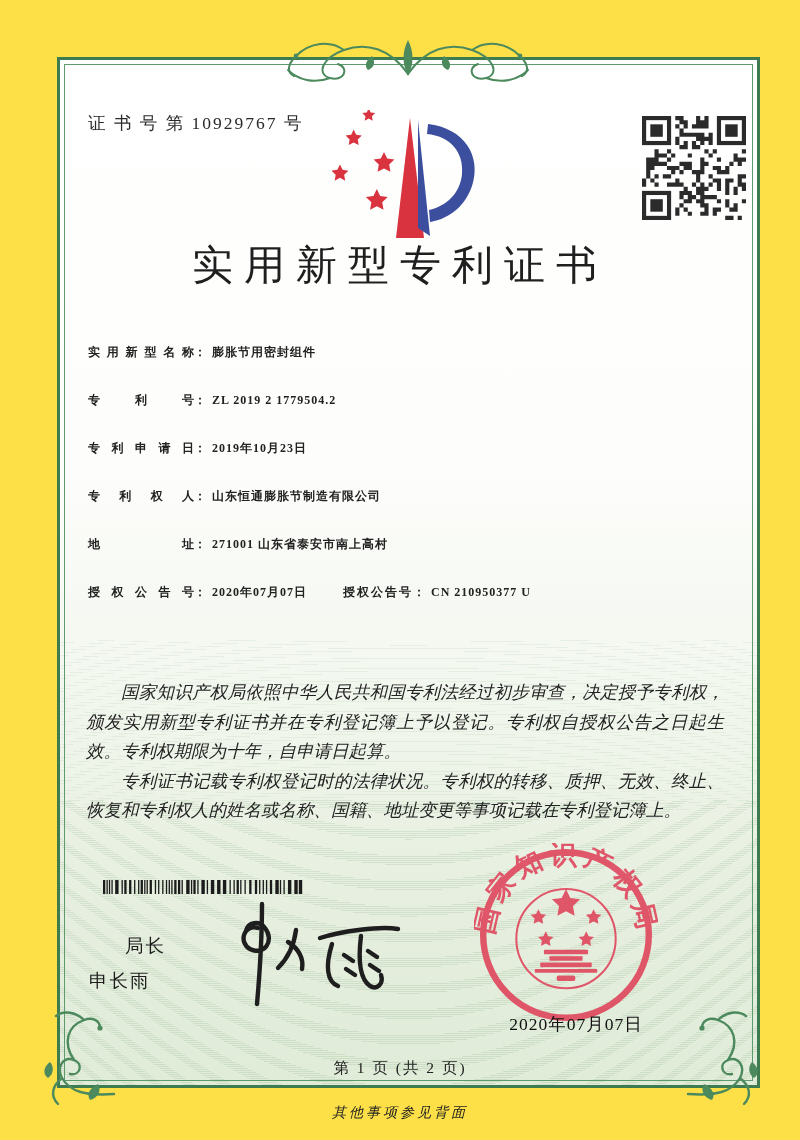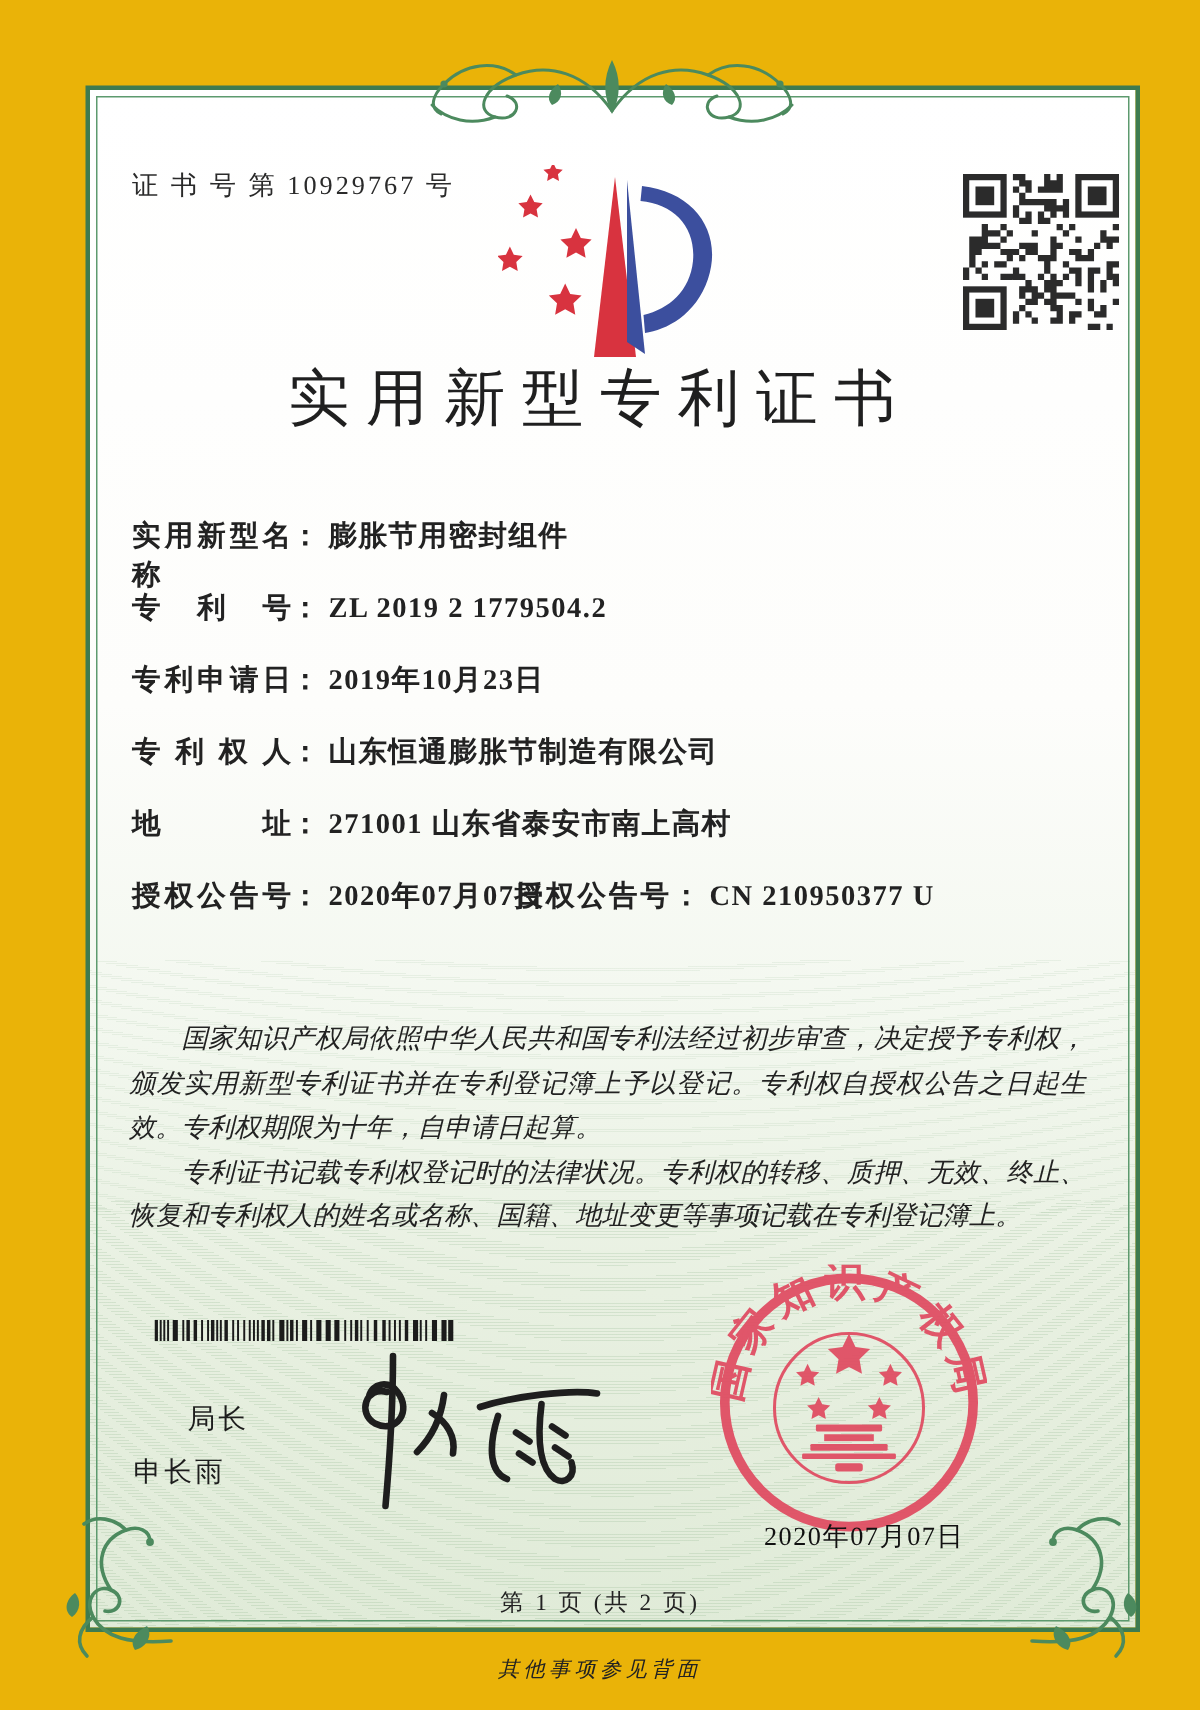--- a/index.html
+++ b/index.html
@@ -1,17 +1,17 @@
 <!DOCTYPE html>
 <html><head>
 <meta charset="utf-8">
 <style>
   html,body{margin:0;padding:0;background:#ffffff;}
   .page{
-    position:relative;width:800px;height:1140px;background:#eab308;overflow:hidden;
+    position:relative;width:800px;height:1140px;background:#fde047;overflow:hidden;
     font-family:"Liberation Serif","DejaVu Serif",serif;color:#1d1d1d;
   }
   
   .frame{
     position:absolute;left:57px;top:57px;width:703px;height:1031px;
     border:3px solid #3e7b50;box-sizing:border-box;
     background:linear-gradient(180deg,#ffffff 0%,#fdfdfb 40%,#f2f7ee 62%,#e8f0e1 78%,#e0ebd8 100%);
   }
   .frame-inner{
     position:absolute;left:4px;top:4px;right:4px;bottom:4px;
@@ -31,21 +31,21 @@
   
   .cert-no{position:absolute;left:88px;top:111px;font-size:17.5px;letter-spacing:2px;color:#2a2a2a;}
   .logo{position:absolute;left:332px;top:110px;}
   .qr{position:absolute;left:642px;top:116px;width:104px;height:104px;}
   .title{
     position:absolute;left:0;top:238px;width:100%;text-align:center;
     font-size:41px;font-weight:400;letter-spacing:11px;color:#1f1f1f;
   }
   
   .fields{position:absolute;left:88px;top:344px;width:640px;}
-  .frow{position:relative;height:48px;font-size:19px;font-weight:600;color:#222;}
+  .frow{position:relative;height:48px;font-size:12px;font-weight:600;color:#222;}
   .flabel{
     display:inline-block;width:106px;text-align:justify;text-align-last:justify;
     vertical-align:top;
   }
   .fcolon{display:inline-block;}
   .fvalue{display:inline-block;margin-left:6px;letter-spacing:1px;font-weight:600;}
   .fpair2{position:absolute;left:255px;top:0;}
   .fpair2 .flabel2{display:inline-block;letter-spacing:2px;font-weight:600;}
   
   .body-text{

